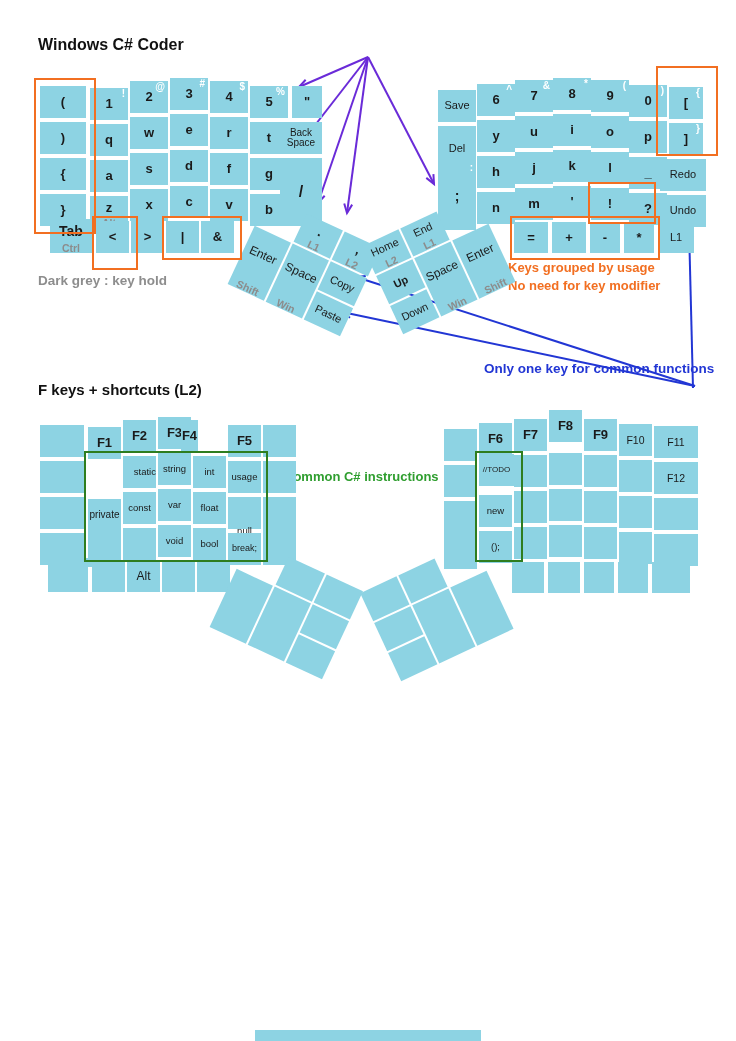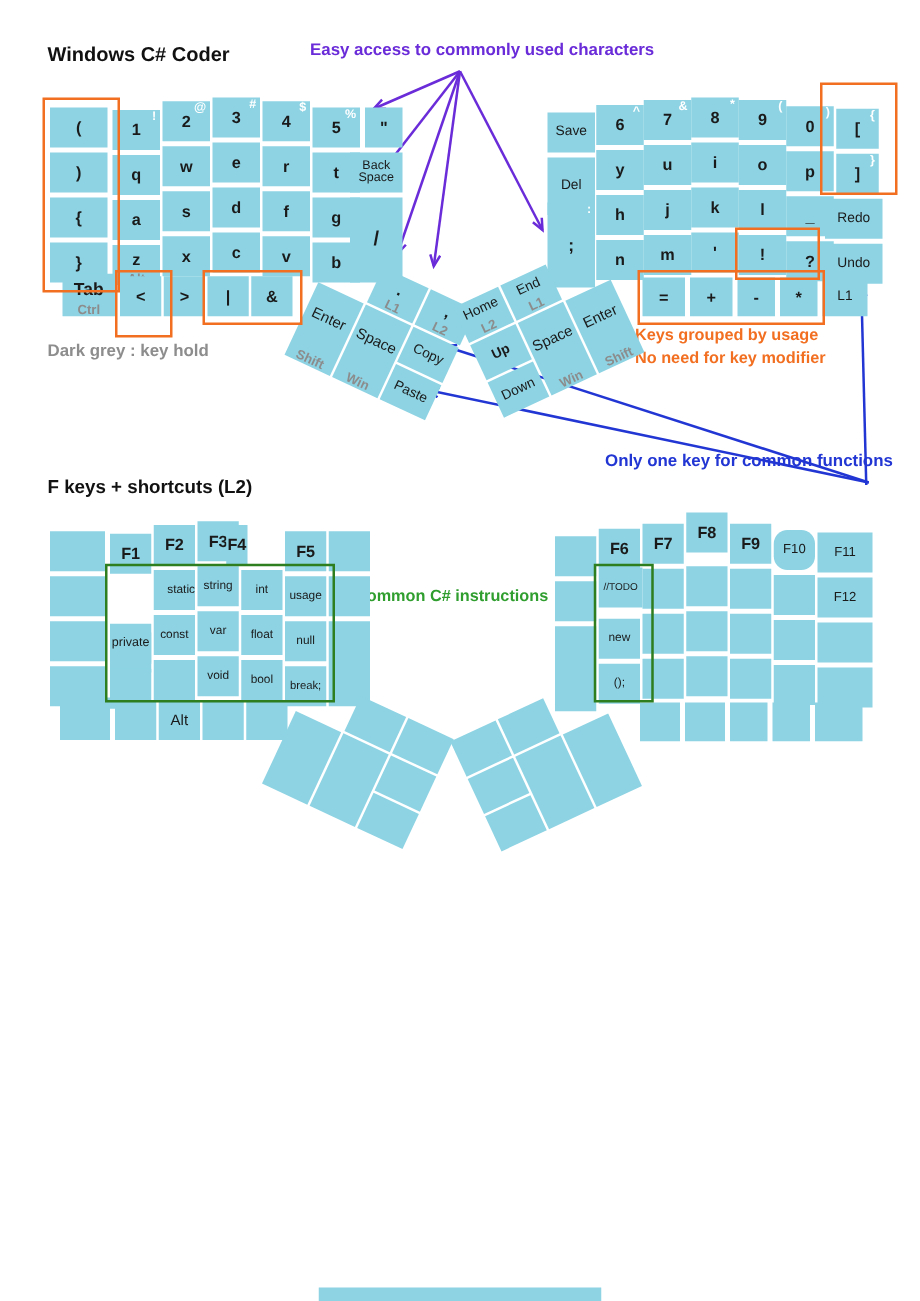--- a/index.html
+++ b/index.html
@@ -17,21 +17,20 @@
   .hl{position:absolute;border:2px solid #F26F21;pointer-events:none;}
   #arrows{position:absolute;left:0;top:0;pointer-events:none;}
 </style>
 </head>
 <body>
 
 <div id="canvas">
 
   <div class="txt" style="left:38px;top:36px;font-size:16px;font-weight:700;color:#111;">Windows C# Coder</div>
 
-  <div class="txt" style="left:248px;top:32px;font-size:13.5px;font-weight:600;color:#6A2BD8;">Easy access to commonly used characters</div>
 
   <div class="txt" style="left:38px;top:273px;font-size:13.5px;font-weight:700;color:#8d8d8d;">Dark grey : key hold</div>
 
   <div class="txt" style="left:508px;top:260px;font-size:13px;font-weight:600;color:#F26F21;">Keys grouped by usage</div>
   <div class="txt" style="left:508px;top:278px;font-size:13px;font-weight:600;color:#F26F21;">No need for key modifier</div>
 
   <div class="txt" style="left:484px;top:361px;font-size:13.5px;font-weight:600;color:#2236D4;">Only one key for common functions</div>
 
   <div class="txt" style="left:38px;top:381px;font-size:15px;font-weight:700;color:#111;">F keys + shortcuts (L2)</div>
 
@@ -473,21 +472,21 @@
       <div class="lbl" style="font-size: 13px; font-weight: 700;">
         <div>F5</div>
       </div>
     </div>
     <div class="key" style="left: 228px; top: 461px; width: 33px; height: 32px;">
       <div class="lbl" style="font-size: 9.5px; font-weight: 400;">
         <div>usage</div>
       </div>
     </div>
     <div class="key" style="left: 228px; top: 497px; width: 33px; height: 32px;">
-      <div class="lbl" style="font-size: 9.5px; font-weight: 400;">
+      <div class="lbl" style="font-size: 9.5px; font-weight: 400; margin-top: 18px;">
         <div>null</div>
       </div>
     </div>
     <div class="key" style="left: 228px; top: 533px; width: 33px; height: 32px;">
       <div class="lbl" style="font-size: 9px; font-weight: 400;">
         <div>break;</div>
       </div>
     </div>
     <div class="key" style="left: 263px; top: 425px; width: 33px; height: 32px;"></div>
     <div class="key" style="left: 263px; top: 461px; width: 33px; height: 32px;"></div>
@@ -541,21 +540,21 @@
     <div class="key" style="left: 549px; top: 489px; width: 33px; height: 32px;"></div>
     <div class="key" style="left: 549px; top: 525px; width: 33px; height: 32px;"></div>
     <div class="key" style="left: 584px; top: 419px; width: 33px; height: 32px;">
       <div class="lbl" style="font-size: 13px; font-weight: 700;">
         <div>F9</div>
       </div>
     </div>
     <div class="key" style="left: 584px; top: 455px; width: 33px; height: 32px;"></div>
     <div class="key" style="left: 584px; top: 491px; width: 33px; height: 32px;"></div>
     <div class="key" style="left: 584px; top: 527px; width: 33px; height: 32px;"></div>
-    <div class="key" style="left: 619px; top: 424px; width: 33px; height: 32px; border-radius: 11px;">
+    <div class="key" style="left: 619px; top: 424px; width: 33px; height: 32px;">
       <div class="lbl" style="font-size: 10.5px; font-weight: 400;">
         <div>F10</div>
       </div>
     </div>
     <div class="key" style="left: 619px; top: 460px; width: 33px; height: 32px;"></div>
     <div class="key" style="left: 619px; top: 496px; width: 33px; height: 32px;"></div>
     <div class="key" style="left: 619px; top: 532px; width: 33px; height: 32px;"></div>
     <div class="key" style="left: 654px; top: 426px; width: 44px; height: 32px;">
       <div class="lbl" style="font-size: 10.5px; font-weight: 400;">
         <div>F11</div>

